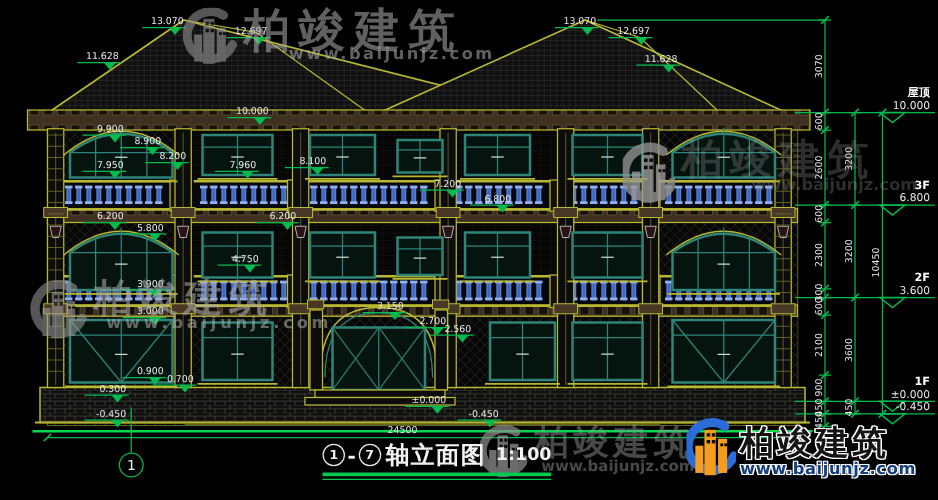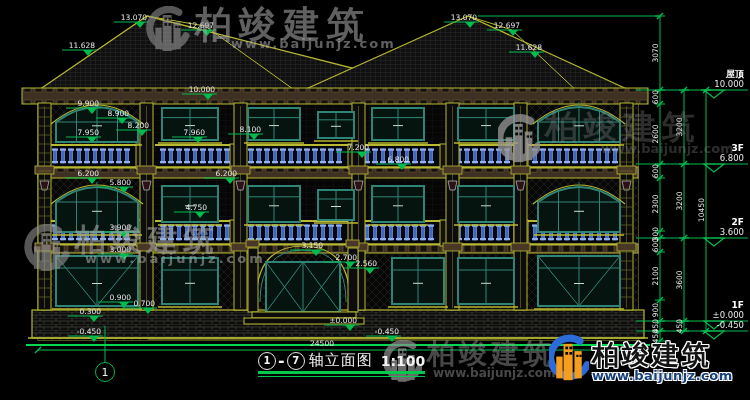--- a/index.html
+++ b/index.html
@@ -54,21 +54,21 @@
   .fb-name{font-size:27px;font-weight:bold;color:#141414;letter-spacing:3px;line-height:1.05;
     text-shadow:-1px -1px 0 #fff,1px -1px 0 #fff,-1px 1px 0 #fff,1px 1px 0 #fff,0 -1px 0 #fff,0 1px 0 #fff,-1px 0 0 #fff,1px 0 0 #fff;}
   .fb-url{font-size:13px;font-weight:bold;color:#16407c;letter-spacing:.5px;margin-top:-2px;
     text-shadow:-1px -1px 0 #fff,1px -1px 0 #fff,-1px 1px 0 #fff,1px 1px 0 #fff;}
   
   .titleblock{position:absolute;left:258px;top:351px;z-index:2;color:#f2f2f2;}
   .title-row{display:flex;align-items:center;gap:4px;}
   .axis-circle{width:16px;height:16px;border:1.6px solid #e8e8e8;border-radius:50%;
     display:flex;align-items:center;justify-content:center;font-size:10px;font-weight:bold;flex:none;}
   .title-sep{font-weight:bold;margin:0 -2px;}
-  .title-text{font-size:15px;font-weight:normal;letter-spacing:1px;}
+  .title-text{font-size:19px;font-weight:bold;letter-spacing:1px;}
   .title-scale{font-size:14px;font-weight:bold;margin-left:4px;}
   .title-underline{margin-top:1px;height:2px;border-top:3px solid #00c84e;border-bottom:1px solid #00c84e;}
 </style>
 </head>
 <body>
 
 <div id="stage">
 
   <svg id="main" width="750" height="400" viewBox="0 0 750 400">
     <defs>

